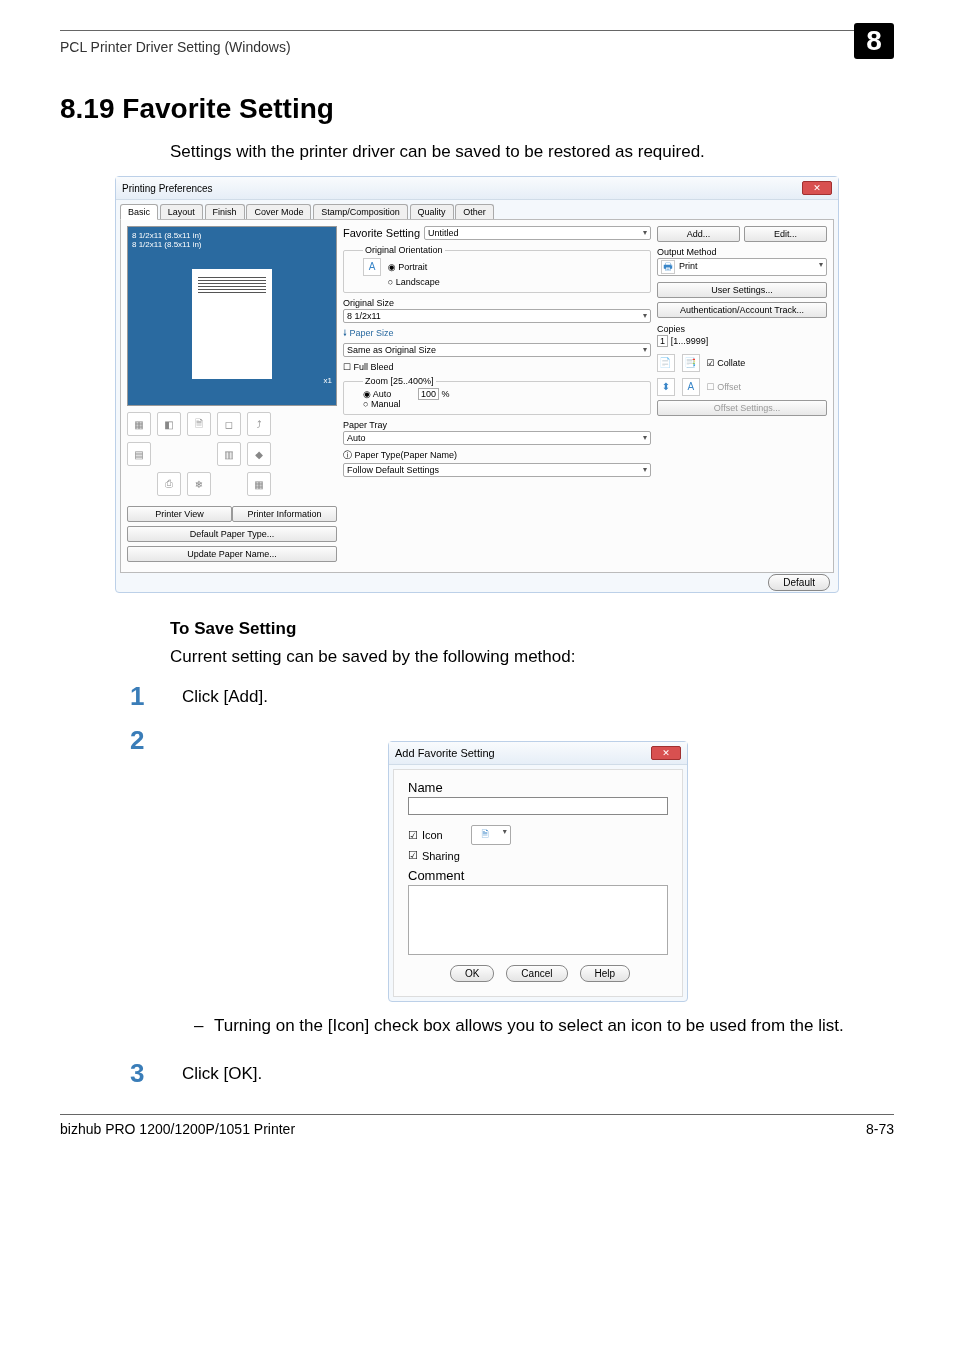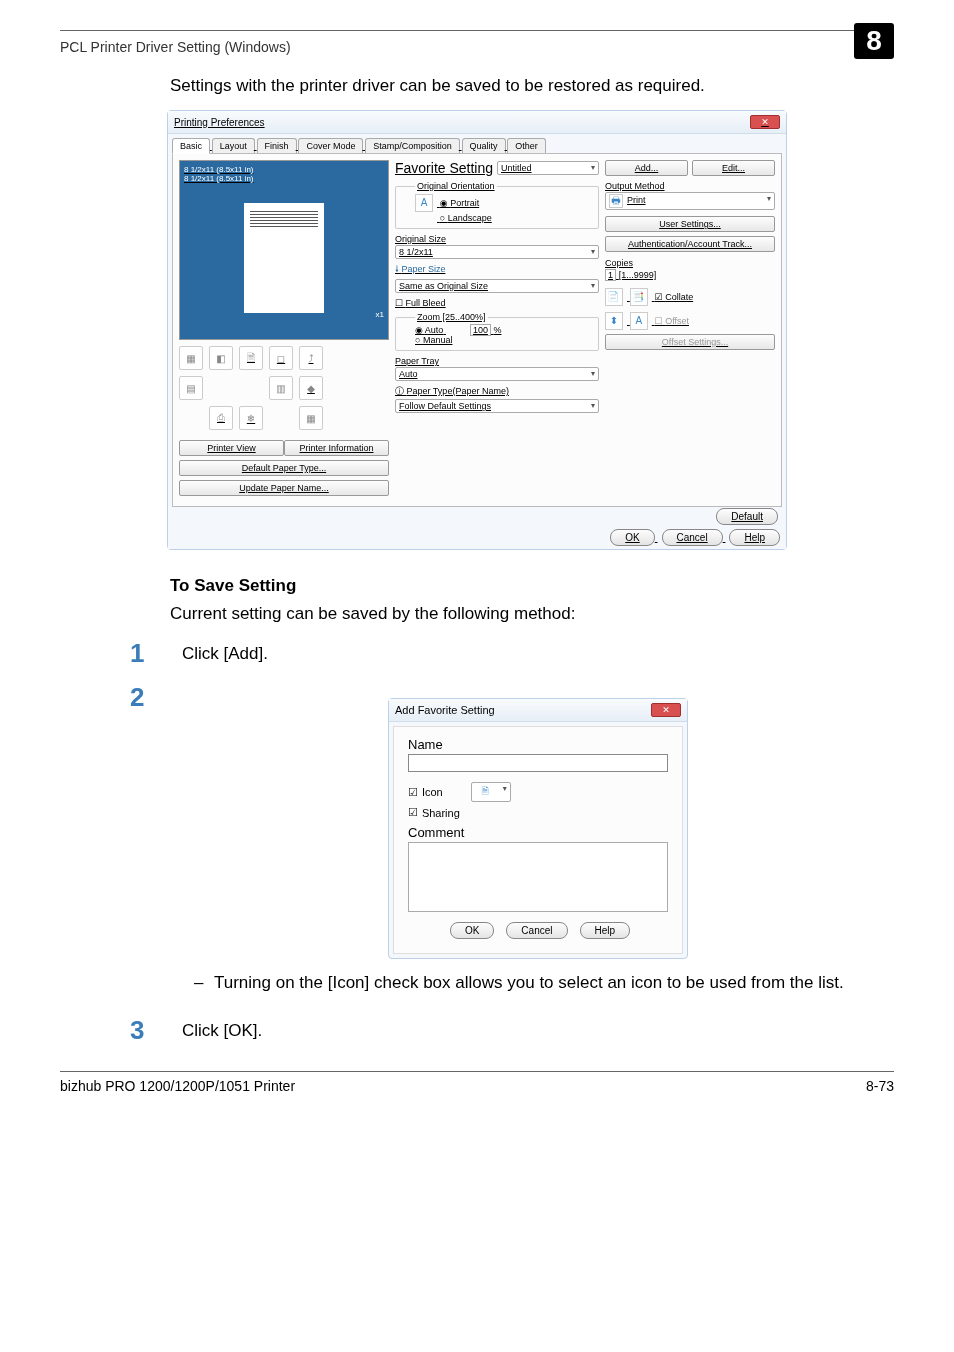--- a/index.html
+++ b/index.html
@@ -44,22 +44,21 @@
     font-weight: bold;
     margin: 34px 0 10px 0;
   }
   .intro {
     font-size: 17px;
     margin-left: 110px;
     margin-bottom: 14px;
   }
   .screenshot {
     margin: 0 auto 26px auto;
-    width: 620px;
-    text-decoration: underline;
+    width: 724px;
   }
   
   .win-dialog {
     border: 1px solid #bcd0e8;
     background: #f4f8fc;
     font-size: 10px;
     border-radius: 4px;
   }
   .titlebar {
     background: linear-gradient(#f9fbfd,#e6eef7);
@@ -151,21 +150,21 @@
   .col-mid { flex:1; }
   .col-right { width:170px; }
   fieldset.grp {
     border:1px solid #ccc;
     border-radius:2px;
     margin:0 0 5px 0;
     padding:3px 5px 5px 19px;
   }
   fieldset.grp legend { font-size:9px; padding:0 2px; }
   .fav-row { display:flex; gap:4px; align-items:center; margin-bottom:5px;}
-  .fav-row .lbl { font-size:14px; }
+  .fav-row .lbl { font-size:11px; }
   .sel {
     border:1px solid #aaa; background:#fff; font-size:9px;
     padding:1px 14px 1px 3px; position:relative; border-radius:2px;
   }
   .sel::after {
     content:"▾"; position:absolute; right:3px; top:1px; font-size:8px; color:#555;
   }
   .chk { font-size:9px; }
   .radio { font-size:9px; }
   .inlineI {
@@ -269,20 +268,21 @@
 </style>
 </head>
 <body>
 
 <div class="page">
   <div class="header-bar">
     <div class="header-left">PCL Printer Driver Setting (Windows)</div>
     <div class="chapter-box">8</div>
   </div>
 
+  <h1 class="section-title">8.19    Favorite Setting</h1>
   <p class="intro">Settings with the printer driver can be saved to be restored as required.</p>
 
   <div class="screenshot">
     <div class="win-dialog">
       <div class="titlebar">
         <span>Printing Preferences</span>
         <span class="close">✕</span>
       </div>
       <div class="tabrow">
         <span class="active">Basic</span>
@@ -397,25 +397,20 @@
             <span class="inlineI">⬍</span>
             <span class="inlineI">A</span>
             <span class="chk" style="color:#999">☐ <span>Offset</span></span>
           </div>
           <div class="wbtn" style="margin-top:4px;color:#999;padding-left:16px;">Offset Settings...</div>
         </div>
       </div>
       <div style="text-align:right;padding:0 8px 4px 0;">
         <span class="win-btn">Default</span>
       </div>
-      <div class="btm-bar">
-        <span class="win-btn">OK</span>
-        <span class="win-btn">Cancel</span>
-        <span class="win-btn">Help</span>
-      </div>
     </div>
   </div>
 
   <div class="subsection-title">To Save Setting</div>
   <p class="body-text">Current setting can be saved by the following method:</p>
 
   <ol class="steps">
     <li>
       <div class="num-col">1</div>
       <div class="step-body">Click [Add].</div>

